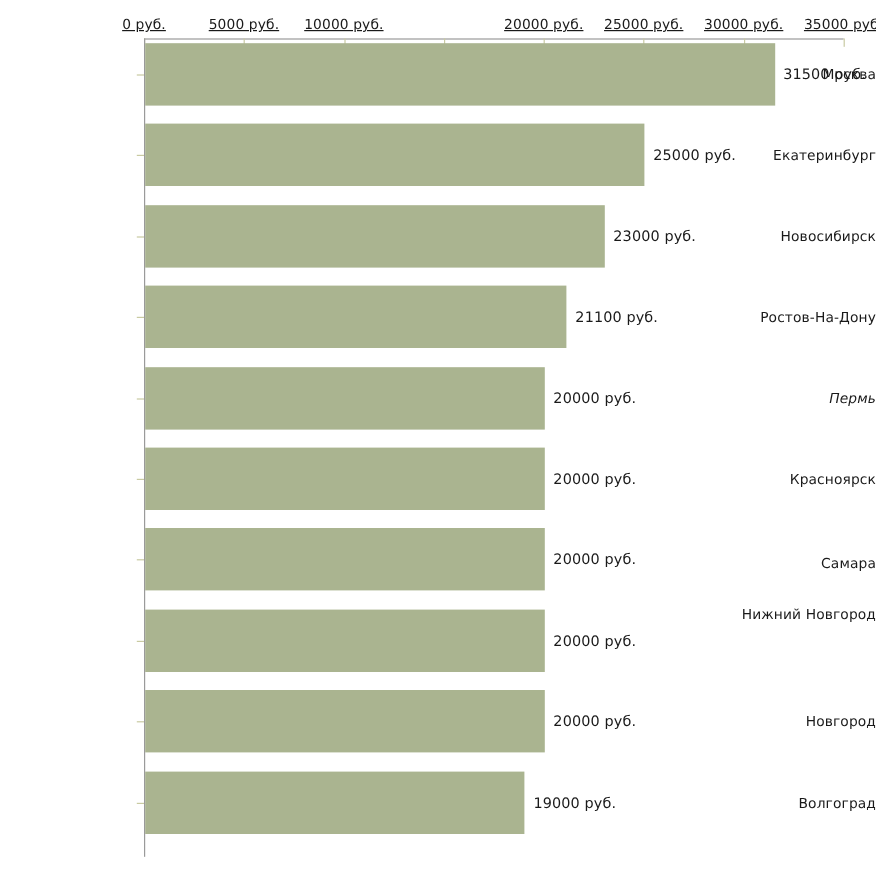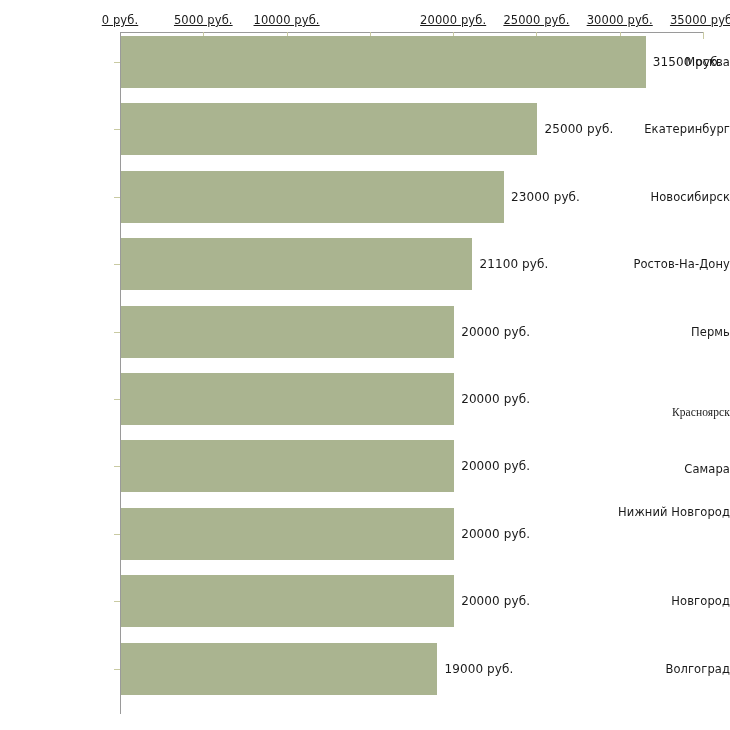--- a/index.html
+++ b/index.html
@@ -129,22 +129,22 @@
       <div class="y-tick" style="top: 466.4px;"></div>
       <div class="y-tick" style="top: 533.8px;"></div>
       <div class="y-tick" style="top: 601.2px;"></div>
       <div class="y-tick" style="top: 668.6px;"></div>
     </div>
   <div id="y-tick-labels">
       <div class="y-tick-label" style="top: 62px;">Москва</div>
       <div class="y-tick-label" style="top: 129.4px;">Екатеринбург</div>
       <div class="y-tick-label" style="top: 196.8px;">Новосибирск</div>
       <div class="y-tick-label" style="top: 264.2px;">Ростов-На-Дону</div>
-      <div class="y-tick-label" style="top: 331.6px;">Пермь</div>
-      <div class="y-tick-label" style="top: 412px; font-family: Liberation Serif, serif;">Красноярск</div>
+      <div class="y-tick-label" style="top: 331.6px; font-style: italic;">Пермь</div>
+      <div class="y-tick-label" style="top: 399px;">Красноярск</div>
       <div class="y-tick-label" style="top: 469px;">Самара</div>
       <div class="y-tick-label" style="top: 512px;">Нижний Новгород</div>
       <div class="y-tick-label" style="top: 601.2px;">Новгород</div>
       <div class="y-tick-label" style="top: 668.6px;">Волгоград</div>
     </div>
 
   <div id="bars">
       <div class="bar" style="top: 36px; width: 524.7px; height: 52px; background: rgb(170, 180, 144);"></div>
       <div class="bar" style="top: 103.4px; width: 416.429px; height: 52px; background: rgb(170, 180, 144);"></div>
       <div class="bar" style="top: 170.8px; width: 383.114px; height: 52px; background: rgb(170, 180, 144);"></div>

